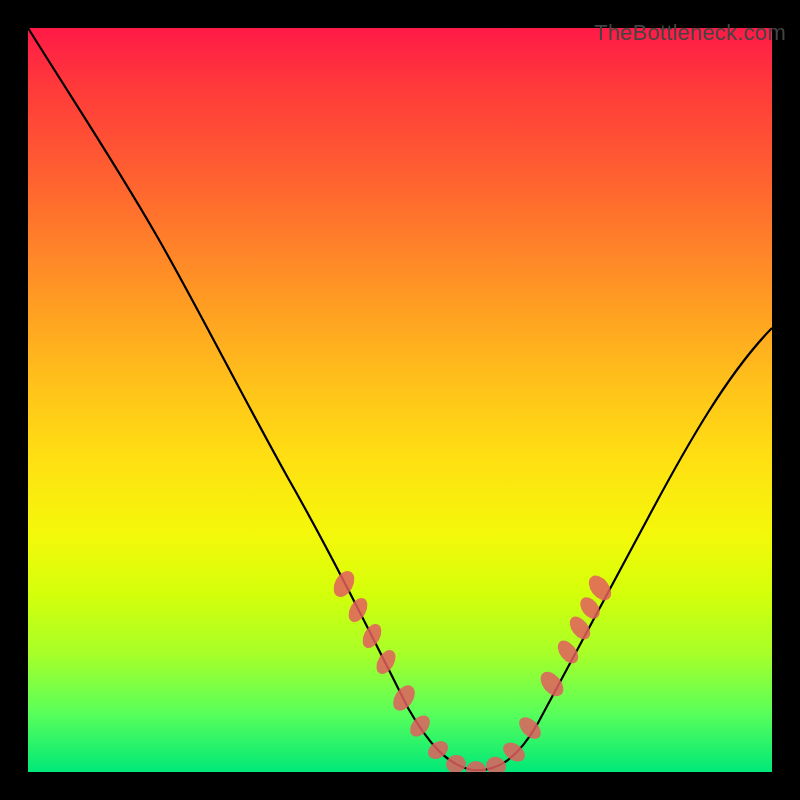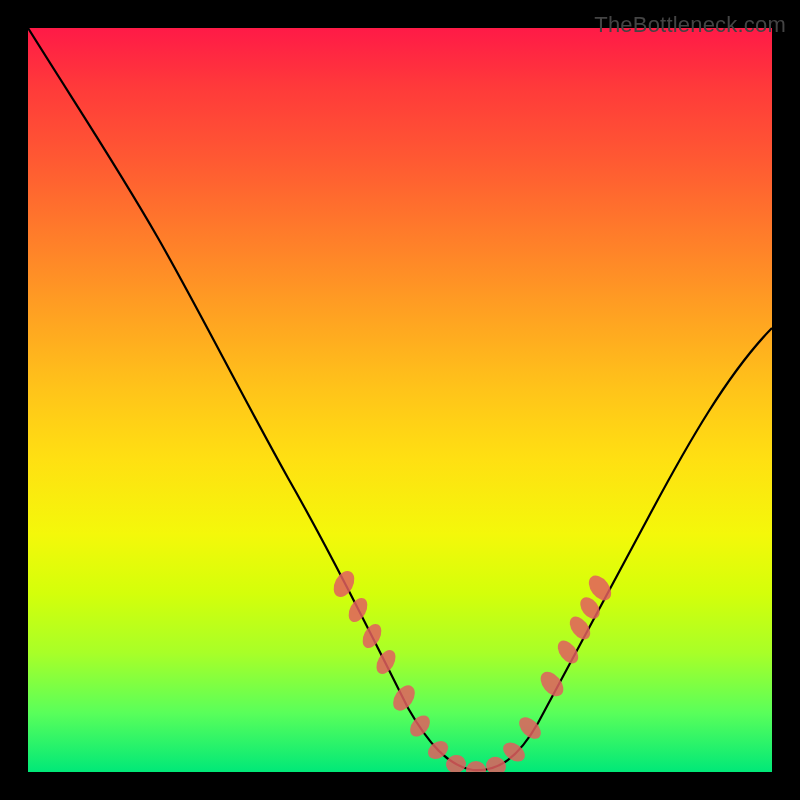--- a/index.html
+++ b/index.html
@@ -6,21 +6,21 @@
   body {
     width: 800px;
     height: 800px;
     background: #000;
     position: relative;
     font-family: Arial, sans-serif;
     overflow: hidden;
   }
   .watermark {
     position: absolute;
-    top: 12px;
+    top: 20px;
     right: 14px;
     color: #444;
     font-size: 22px;
     font-weight: 500;
     z-index: 10;
     letter-spacing: 0.2px;
   }
   .plot-area {
     position: absolute;
     left: 28px;

